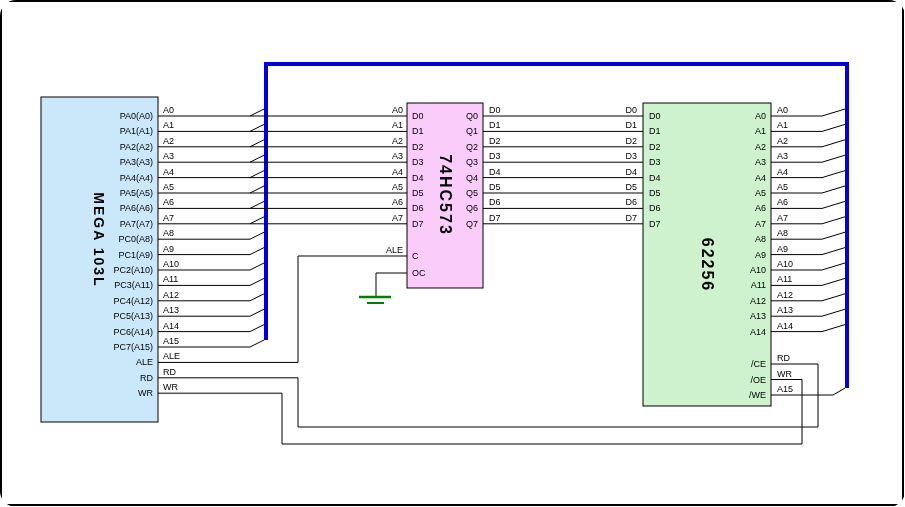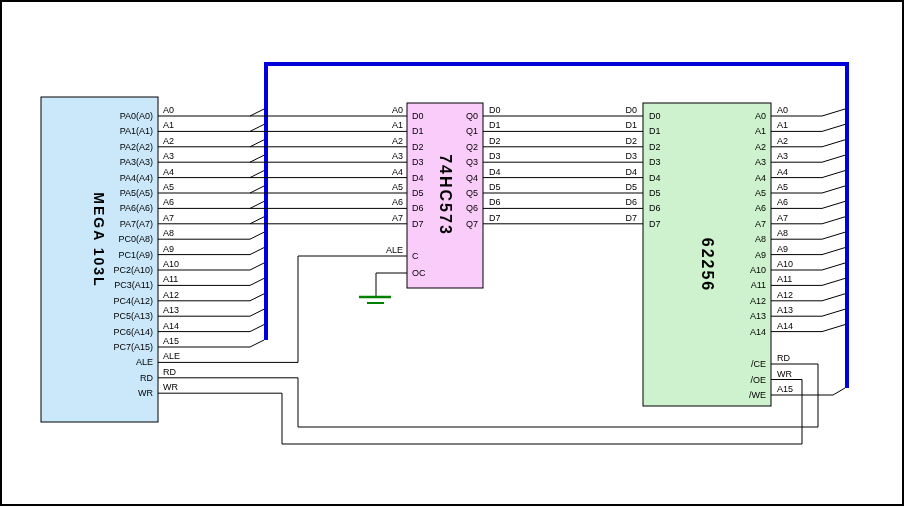--- a/index.html
+++ b/index.html
@@ -1,16 +1,16 @@
 <!DOCTYPE html>
 <html><head>
 <meta charset="utf-8">
 <style>
   html,body{margin:0;padding:0;background:#ffffff;}
-  .canvas{position:relative;width:905px;height:507px;background:#ffffff;overflow:hidden;}
+  .canvas{position:relative;width:905px;height:507px;background:#ffffff;overflow:hidden;border-radius:16px;}
   svg{display:block;}
   text{font-family:"Liberation Sans","DejaVu Sans",sans-serif;fill:#000000;}
   .net{font-size:9px;}
   .pin{font-size:9px;}
   .chipname{font-weight:bold;letter-spacing:2px;}
   .w{fill:none;stroke:#000000;stroke-width:1;}
 </style>
 </head>
 <body>
 

